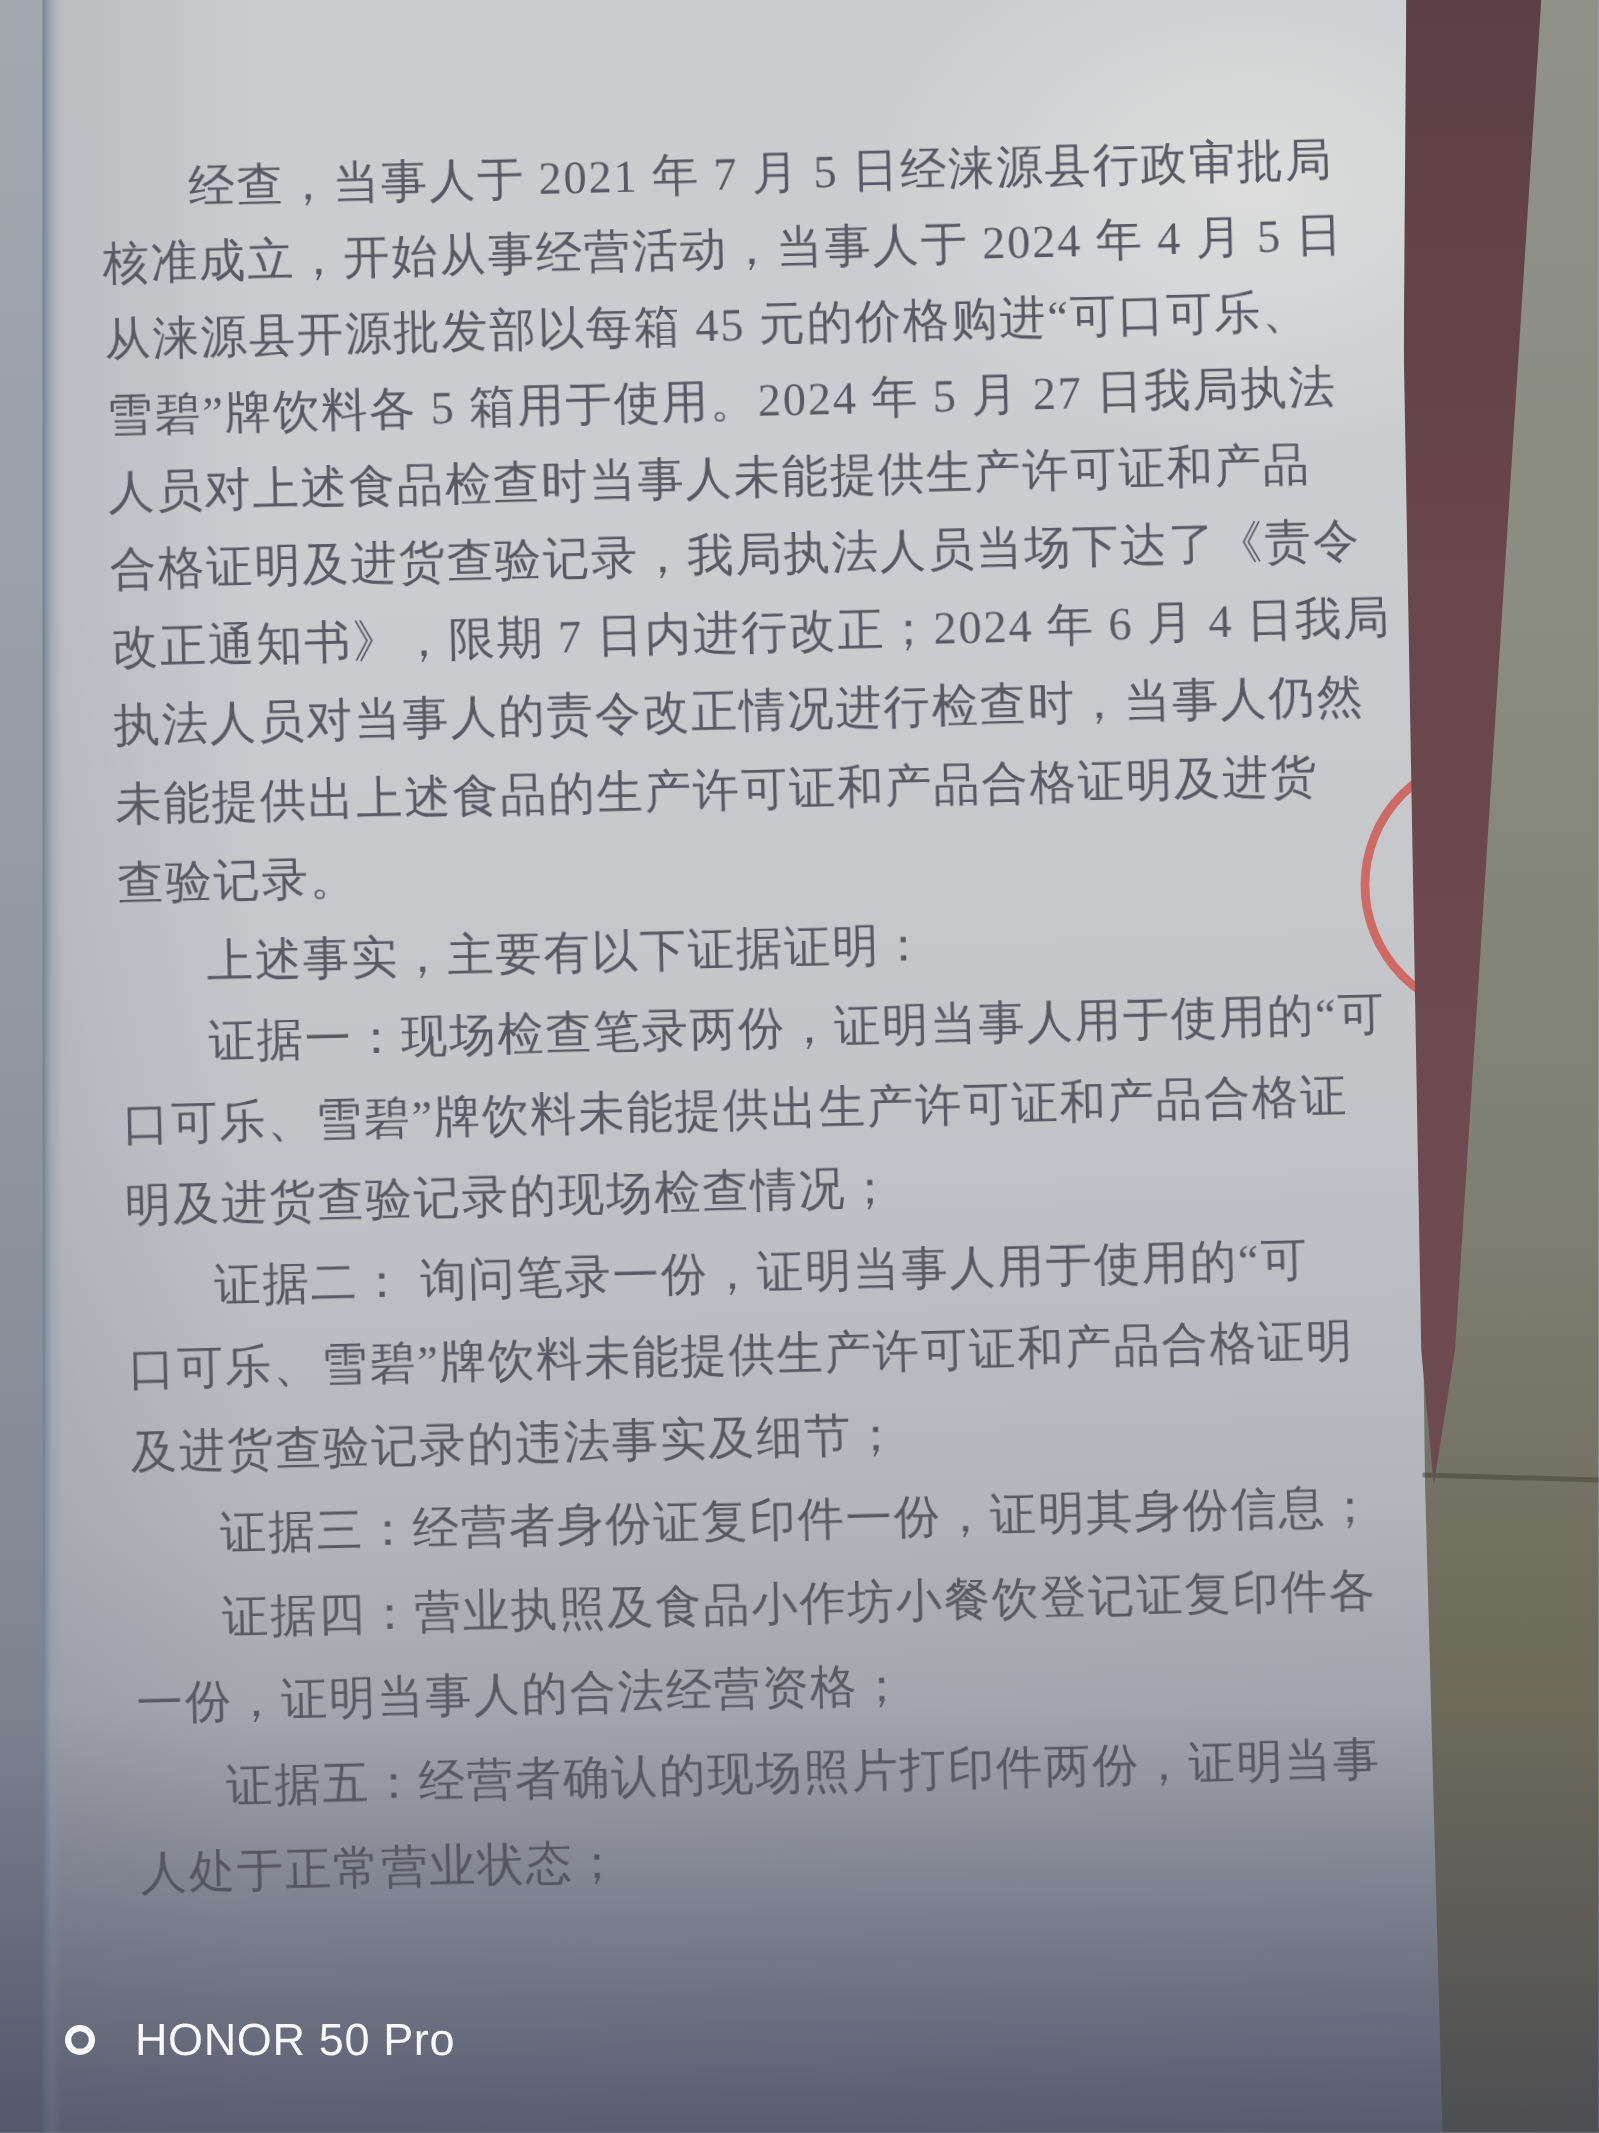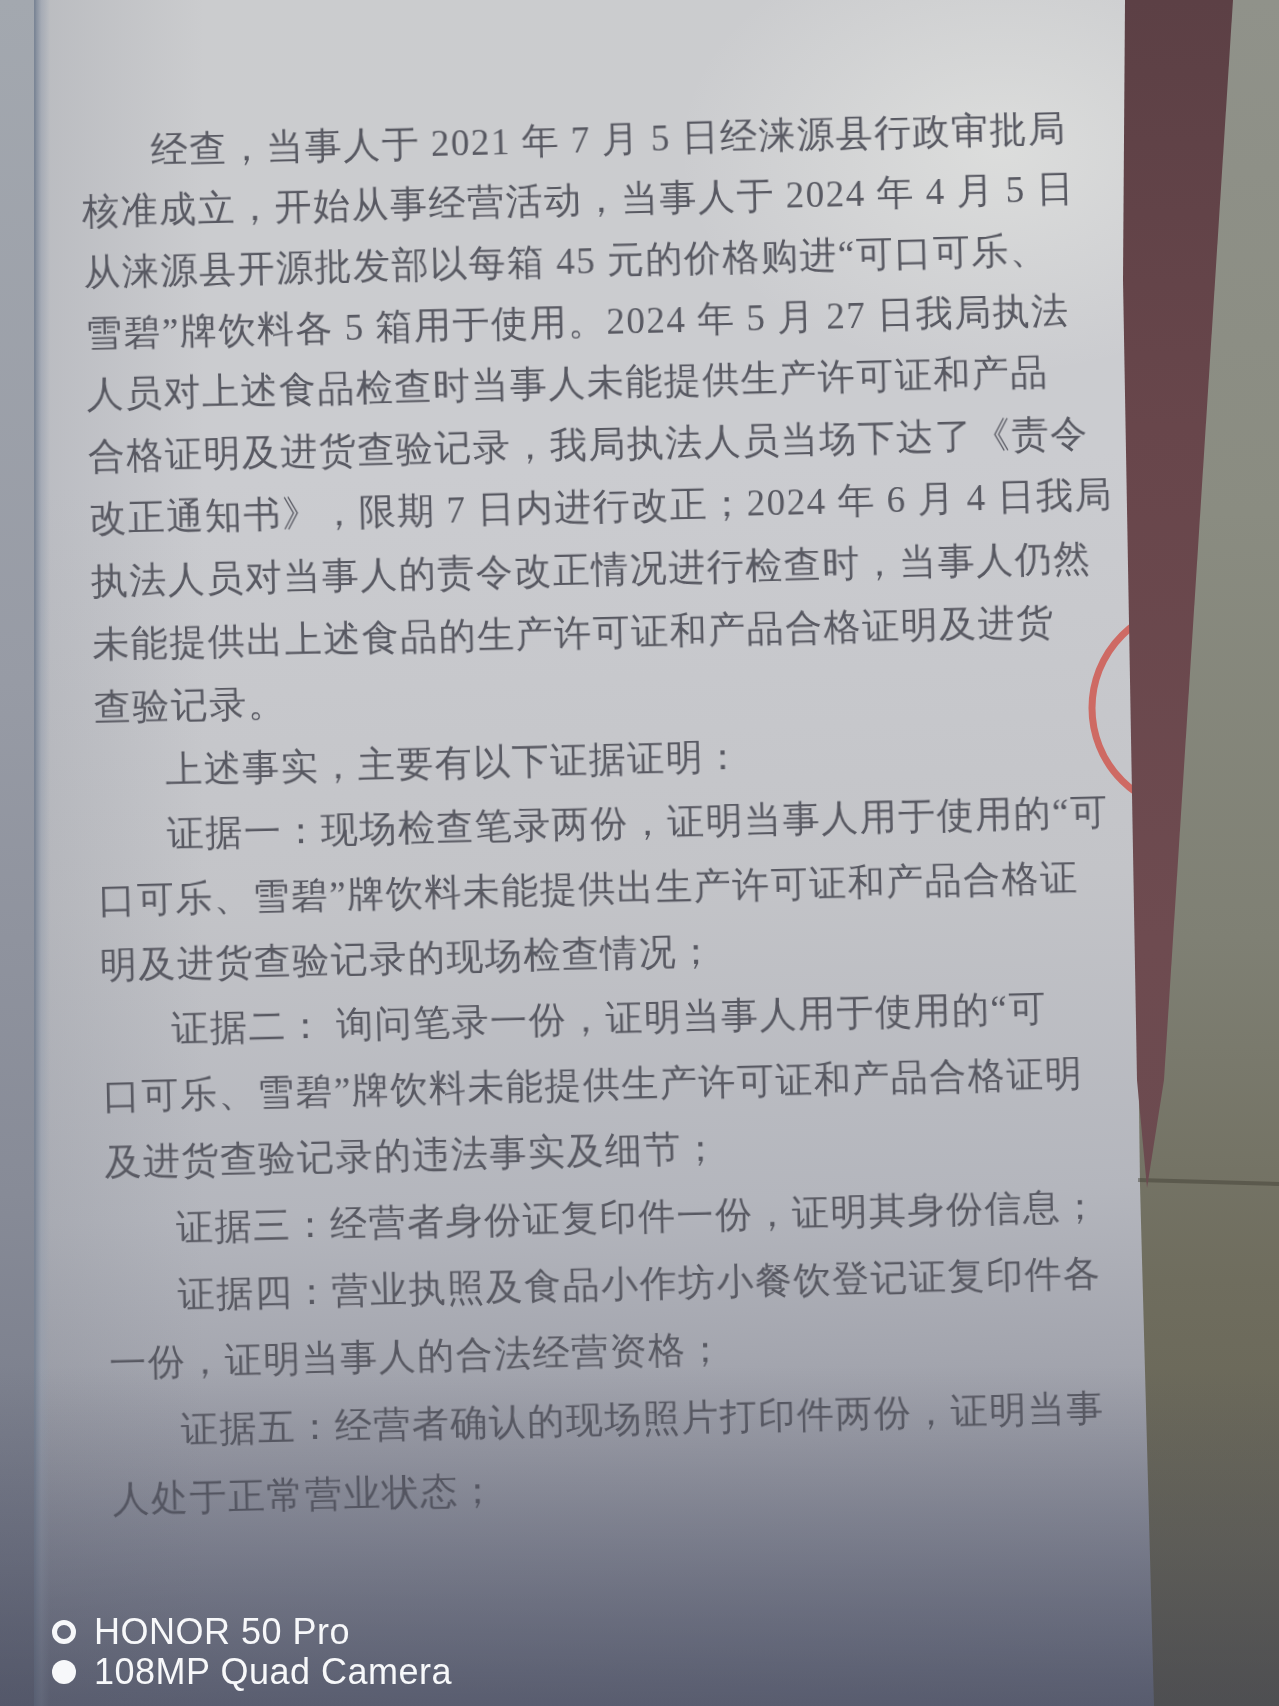--- a/index.html
+++ b/index.html
@@ -57,21 +57,21 @@
     color:#585962;filter:blur(.35px);font-weight:500;
   }
   .line.indent{padding-left:70px;}
   
   .bottom-shade{
     position:absolute;left:0;bottom:0;width:100%;height:340px;z-index:4;pointer-events:none;
     background:linear-gradient(180deg,rgba(70,74,94,0) 0%,rgba(68,72,93,.30) 55%,rgba(58,62,83,.50) 100%);
   }
   
   .watermark{position:absolute;left:52px;top:1612px;z-index:5;font-family:"Liberation Sans","DejaVu Sans",sans-serif;color:#f7f8fa;}
-  .wm-row{position:relative;height:40px;display:flex;align-items:center;}
+  .wm-row{position:relative;height:40px;display:flex;align-items:center;gap:14px;}
   .wm-ring{width:24px;height:24px;border:5px solid #f7f8fa;border-radius:50%;box-sizing:border-box;margin-right:18px;flex:0 0 auto;}
   .wm-dot{width:24px;height:24px;background:#f7f8fa;border-radius:50%;margin-right:18px;flex:0 0 auto;}
   .wm-text{font-size:36px;letter-spacing:.5px;white-space:nowrap;}
 </style>
 </head>
 <body>
 
 <div class="photo">
 
   <div class="paper"></div>
@@ -122,19 +122,15 @@
       <div class="line" style="top: 1478.2px;">人处于正常营业状态；</div>
     </div>
 
   <div class="bottom-shade"></div>
 
   <div class="watermark">
     <div class="wm-row">
       <span class="wm-ring"></span>
       <span class="wm-text">HONOR 50 Pro</span>
     </div>
-    <div class="wm-row">
-      <span class="wm-dot"></span>
-      <span class="wm-text">108MP Quad Camera</span>
-    </div>
   </div>
 
 </div>
 
 </body></html>

